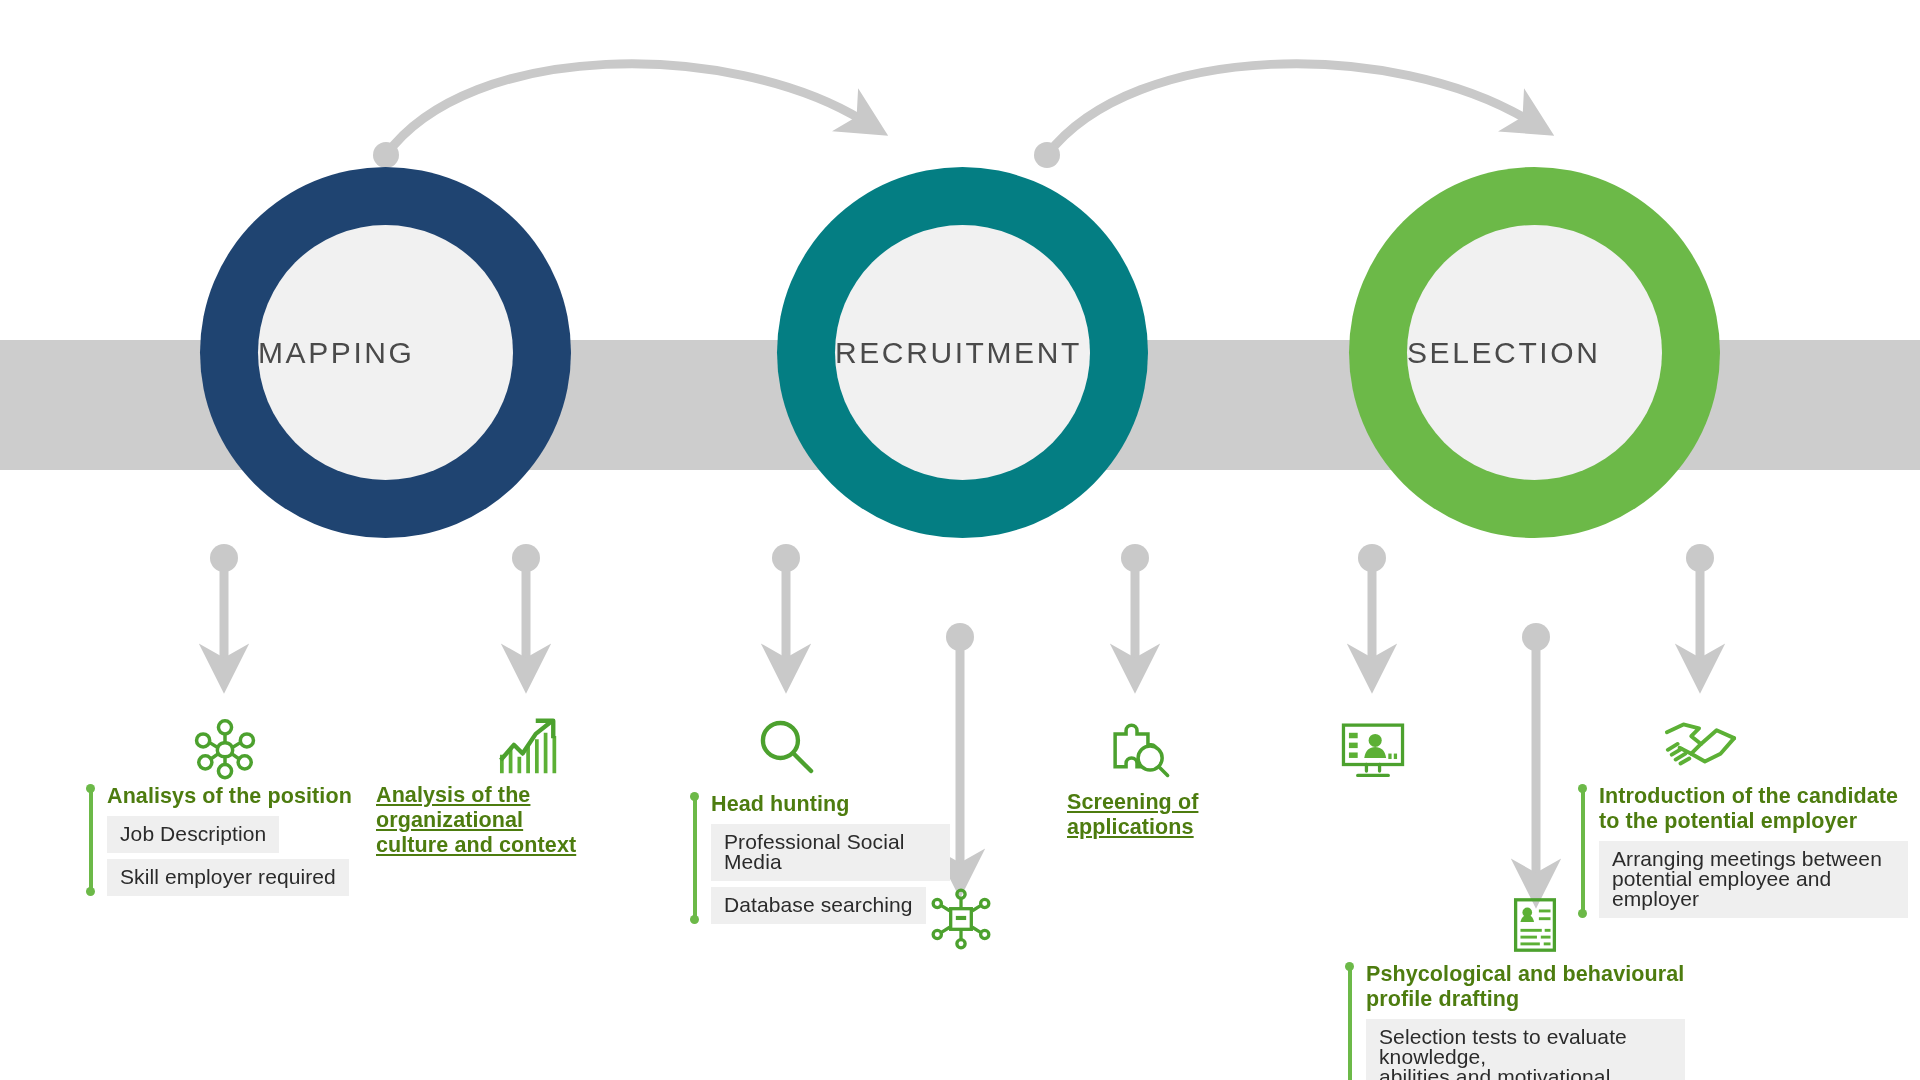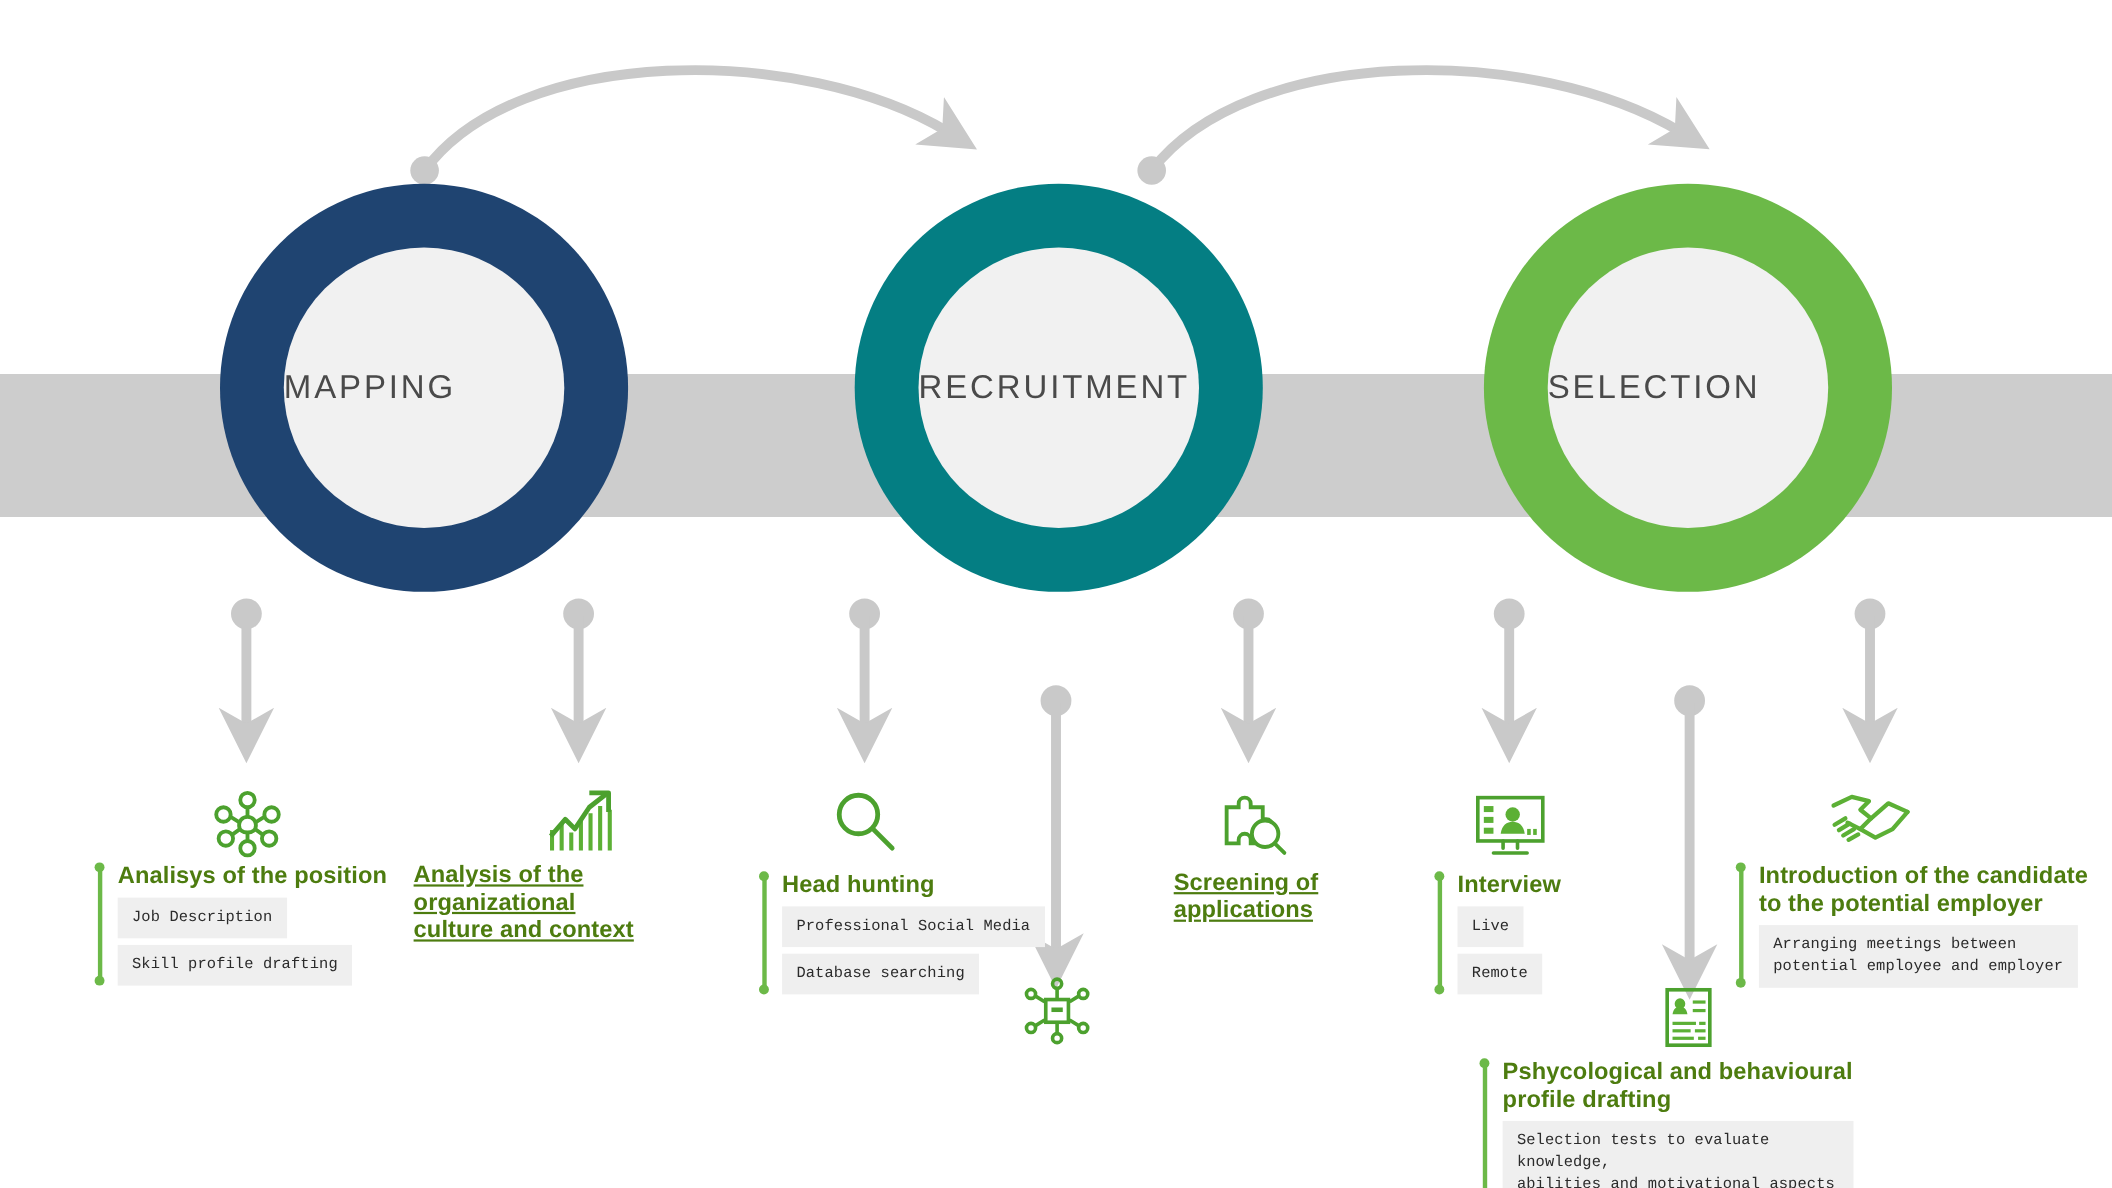--- a/index.html
+++ b/index.html
@@ -110,27 +110,26 @@
     white-space: pre-line;
     margin: 0 0 7px 0;
     letter-spacing: 0.1px;
   }
   .task-title.no-rail { margin-bottom: 0; text-decoration: underline; }
 
   .chip {
     display: table;
     background: #efefef;
     color: #2b2b2b;
-    font-size: 14px;
+    font-size: 21px;
     line-height: 20px;
     padding: 8px 13px 9px 13px;
     margin-bottom: 6px;
     white-space: pre-line;
     letter-spacing: 0.1px;
-    font-family: Liberation Mono, monospace;
   }
   .chip:last-child { margin-bottom: 0; }
 
   
   .icon {
     position: absolute;
   }
   .icon svg { display: block; }
 </style>
 </head>
@@ -301,21 +300,21 @@
   <div class="task" style="left:86px; top:784px; width:290px;">
     <div class="task-row">
       <div class="rail">
         <div class="rail-line"></div>
         <div class="rail-dot top"></div>
         <div class="rail-dot bottom"></div>
       </div>
       <div class="task-body">
         <div class="task-title">Analisys of the position</div>
         <div class="chip">Job Description</div>
-        <div class="chip">Skill profile drafting</div>
+        <div class="chip">Skill employer required</div>
       </div>
     </div>
   </div>
 
   <div class="task" style="left:376px; top:783px; width:300px;">
     <div class="task-body">
       <div class="task-title no-rail">Analysis of the organizational
 culture and context</div>
     </div>
   </div>
@@ -336,34 +335,20 @@
   </div>
 
 
   <div class="task" style="left:1067px; top:790px; width:200px;">
     <div class="task-body">
       <div class="task-title no-rail">Screening of
 applications</div>
     </div>
   </div>
 
-  <div class="task" style="left:1304px; top:792px; width:190px;">
-    <div class="task-row">
-      <div class="rail">
-        <div class="rail-line"></div>
-        <div class="rail-dot top"></div>
-        <div class="rail-dot bottom"></div>
-      </div>
-      <div class="task-body">
-        <div class="task-title">Interview</div>
-        <div class="chip">Live</div>
-        <div class="chip">Remote</div>
-      </div>
-    </div>
-  </div>
 
   <div class="task" style="left:1345px; top:962px; width:340px;">
     <div class="task-row">
       <div class="rail">
         <div class="rail-line"></div>
         <div class="rail-dot top"></div>
         <div class="rail-dot bottom"></div>
       </div>
       <div class="task-body">
         <div class="task-title">Pshycological and behavioural

